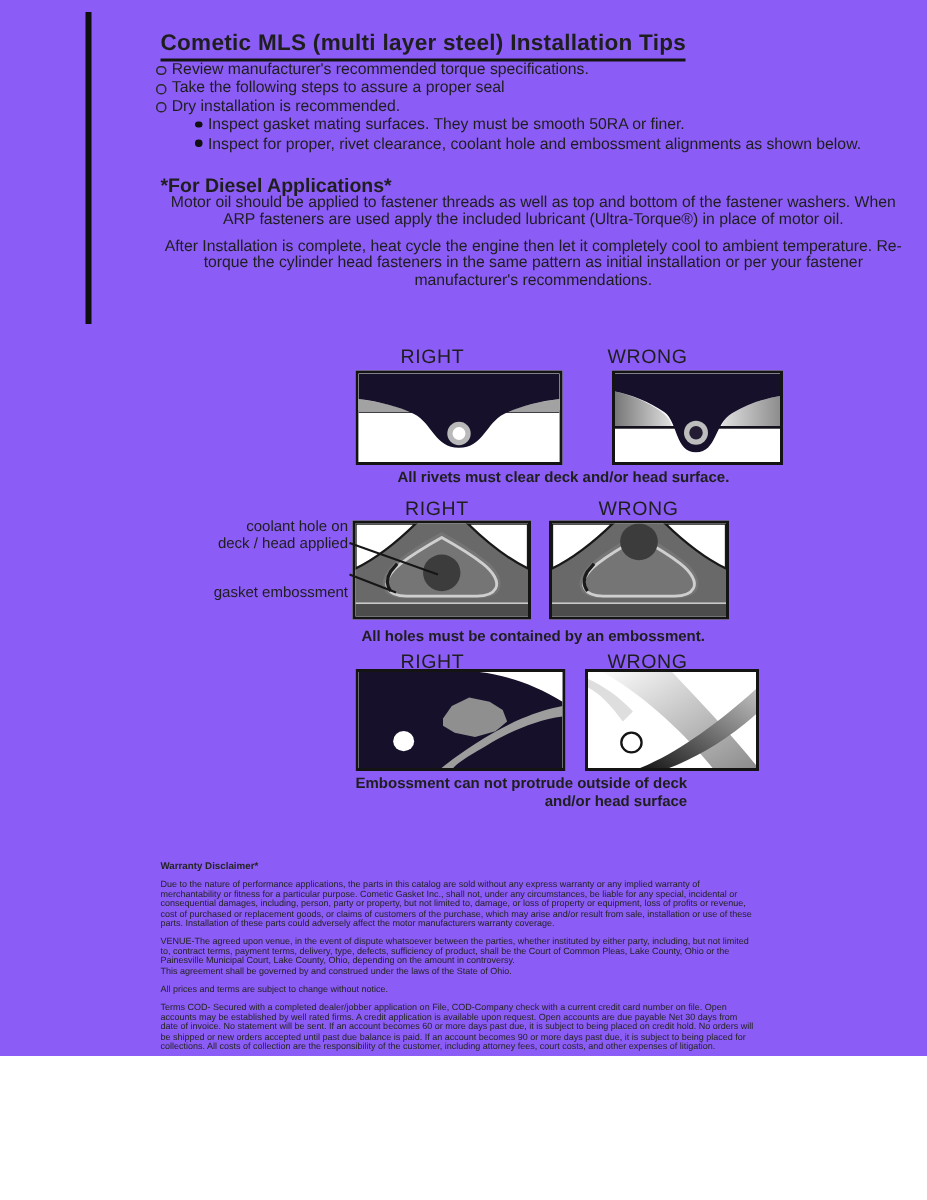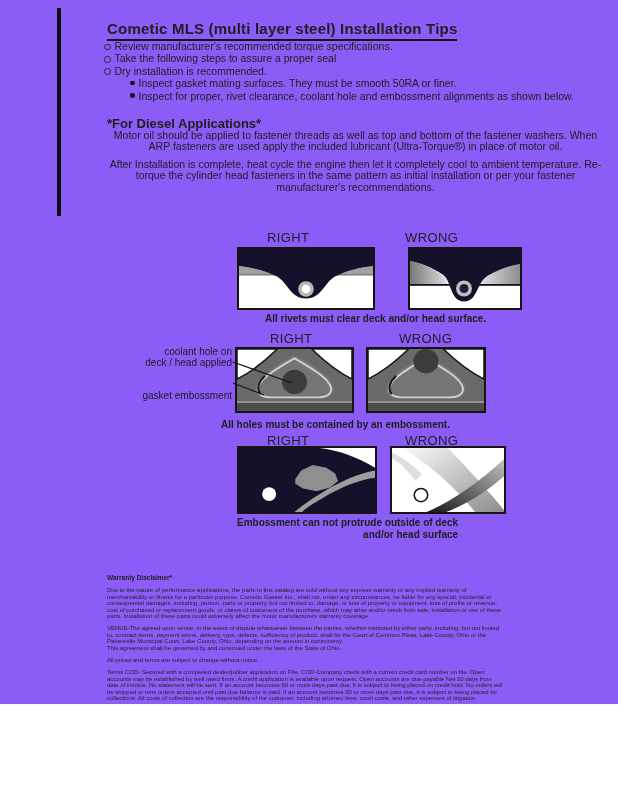--- a/index.html
+++ b/index.html
@@ -152,21 +152,21 @@
       <path d="M120,0 H78 C91,13 105,24.5 120,32 Z" fill="#ffffff" stroke="#181818" stroke-width="1.6"></path>
       <circle cx="60" cy="13" r="13" fill="#3c3c3c"></circle>
     </svg>
   </div>
 
   <svg class="abs" style="left:230px;top:355px;" width="70" height="45">
     <line x1="3" y1="7" x2="62" y2="28" stroke="#161616" stroke-width="1.3"></line>
     <line x1="3" y1="28" x2="34" y2="40" stroke="#161616" stroke-width="1.3"></line>
   </svg>
 
-  <p class="abs caption" style="left:221px;top:419px;">All holes must be contained by an embossment.</p>
+  <p class="abs caption" style="left:241px;top:419px;">All holes must be contained by an embossment.</p>
 
   <p class="abs dg-label" style="left:267px;top:433px;">RIGHT</p>
   <p class="abs dg-label" style="left:405px;top:433px;">WRONG</p>
 
   <div class="abs dg-box" style="left:237px;top:446px;width:140px;height:68px;">
     <svg width="136" height="64" viewBox="0 0 140 68" preserveAspectRatio="none">
       <rect width="140" height="68" fill="#16102a"></rect>
       <path d="M83,0 H140 V21 C121,9 102,2.5 83,0 Z" fill="#ffffff"></path>
       <path d="M57,68 C70,57 92,42 112,33 C122,28.5 132,25.5 140,24 L140,31.5 C122,34 104,42 88,52 C77,58.5 69,63.5 65,68 Z" fill="#9d9d9d"></path>
       <path d="M58,33 L64,24 L76,18 L90,21 L99,27 L102,35 L94,42 L80,46 L66,43 L58,38 Z" fill="#8f8f8f"></path>

